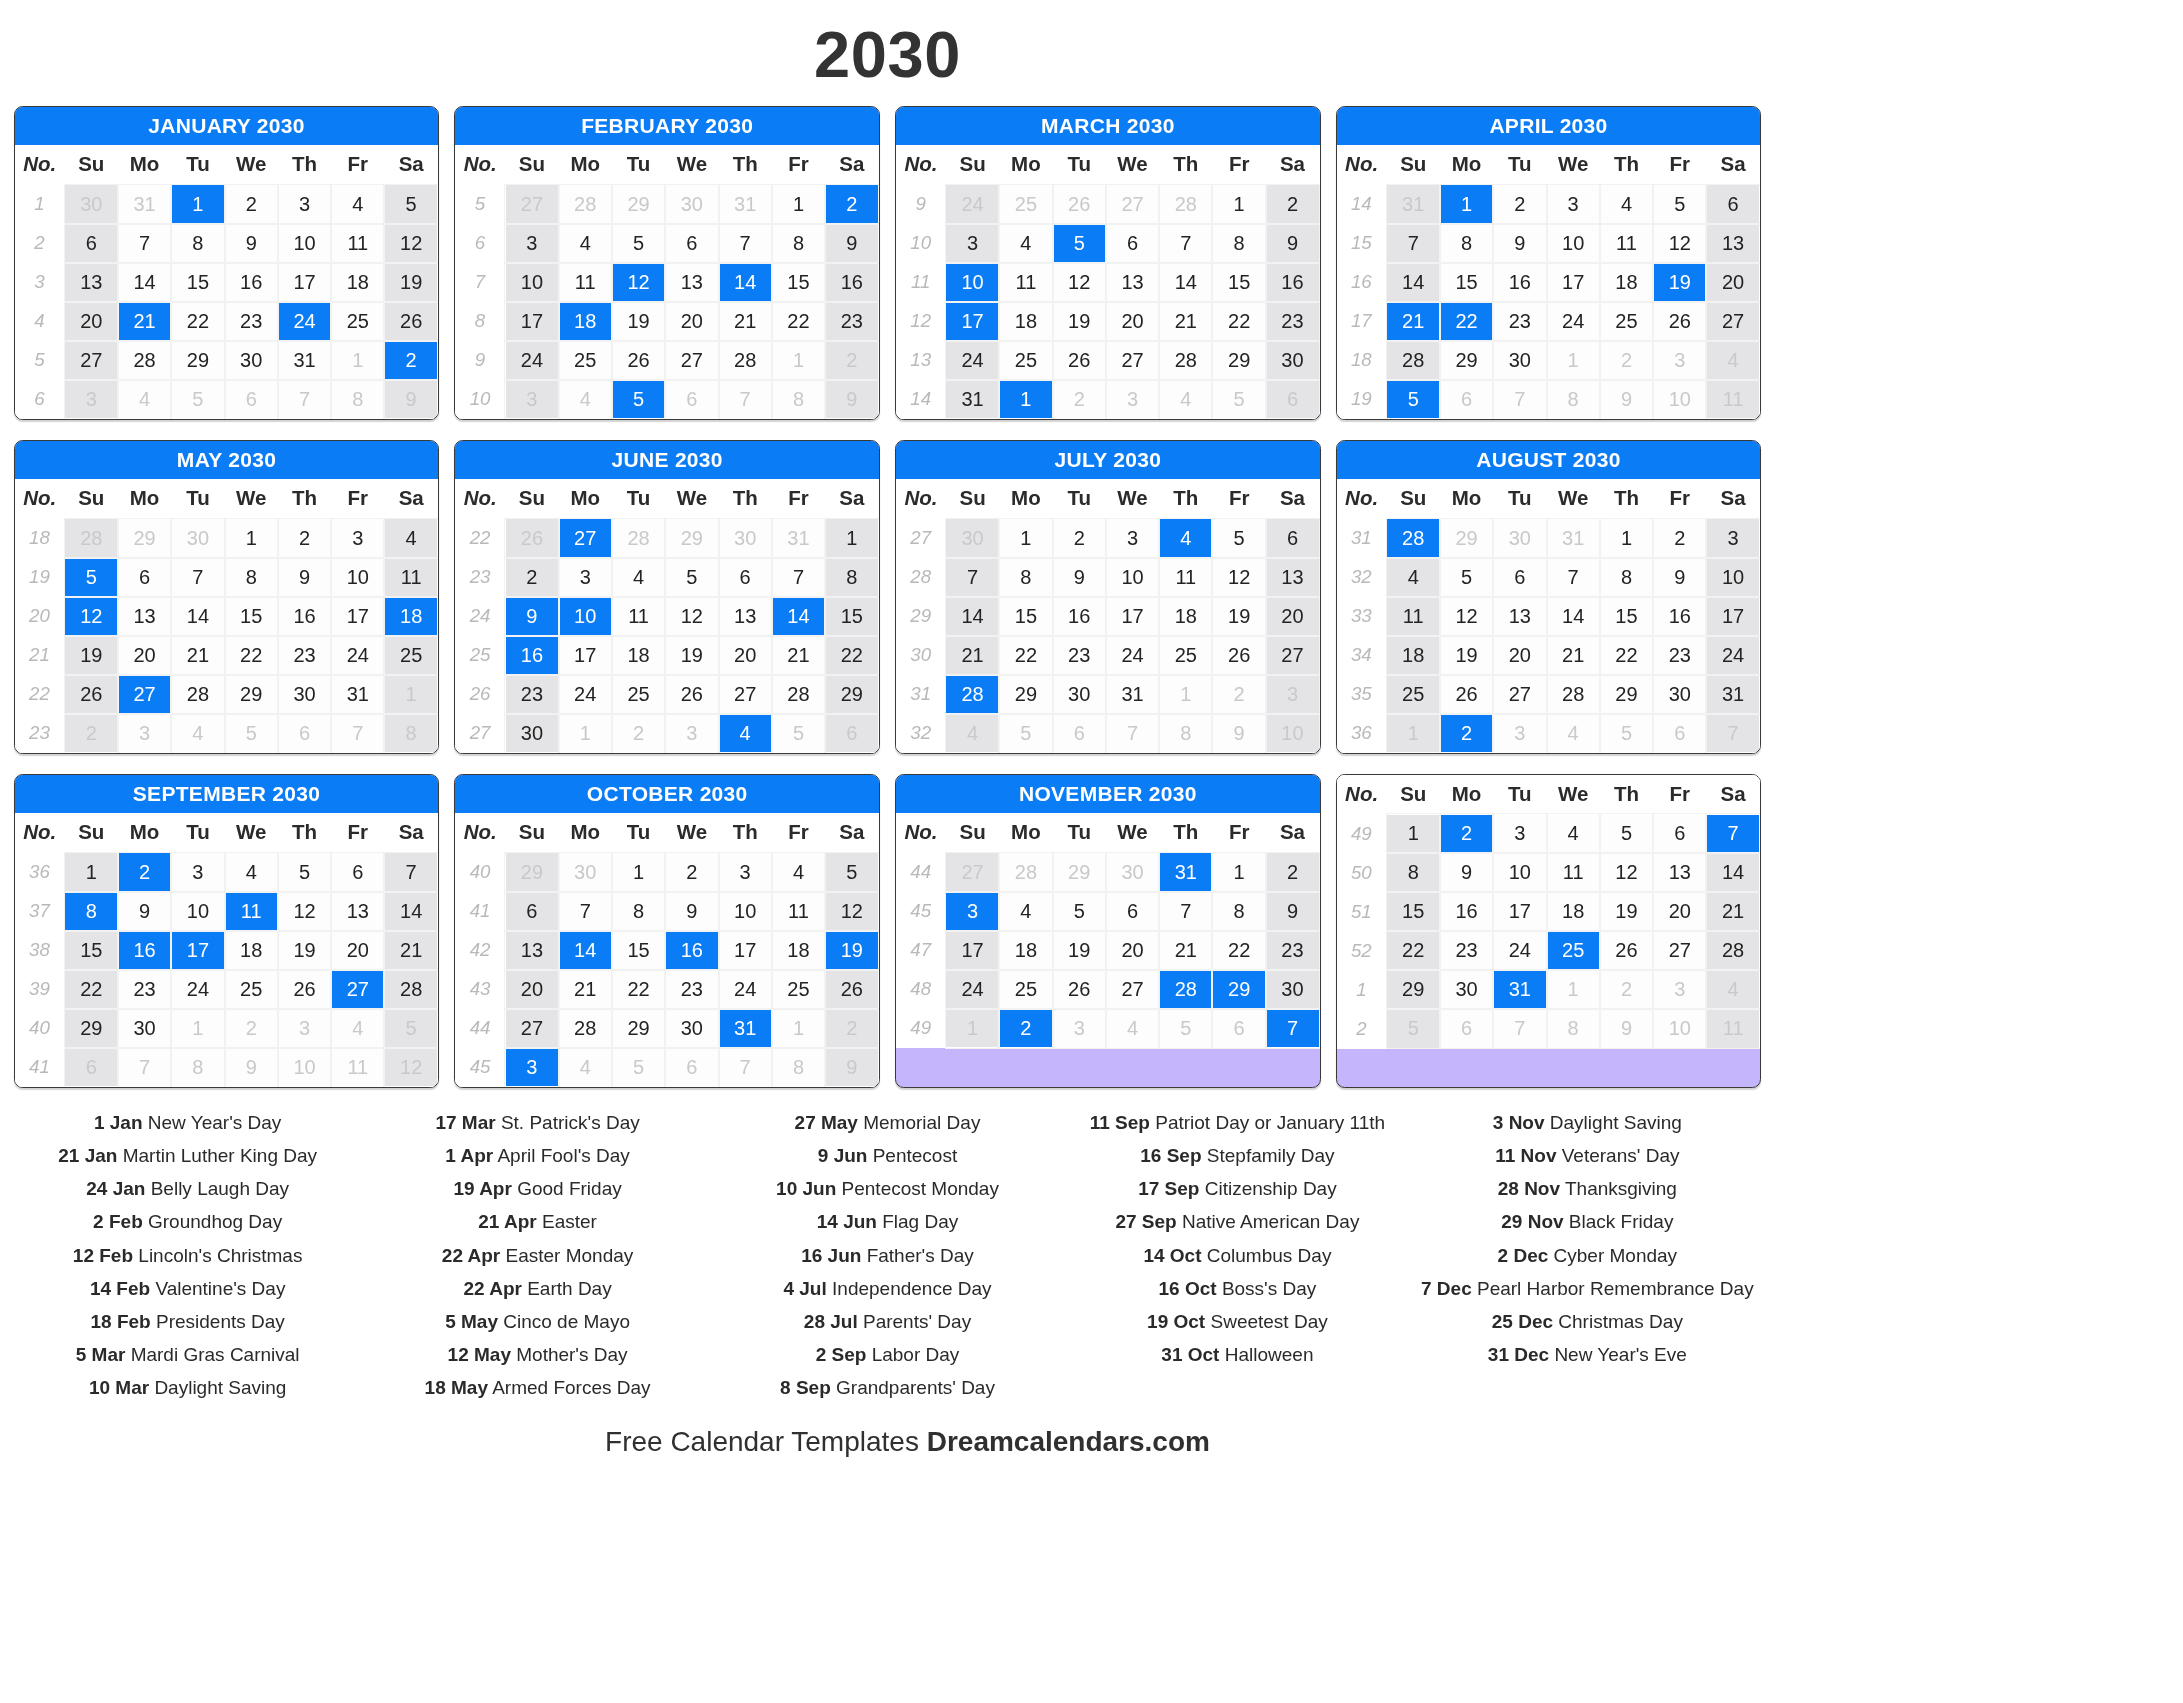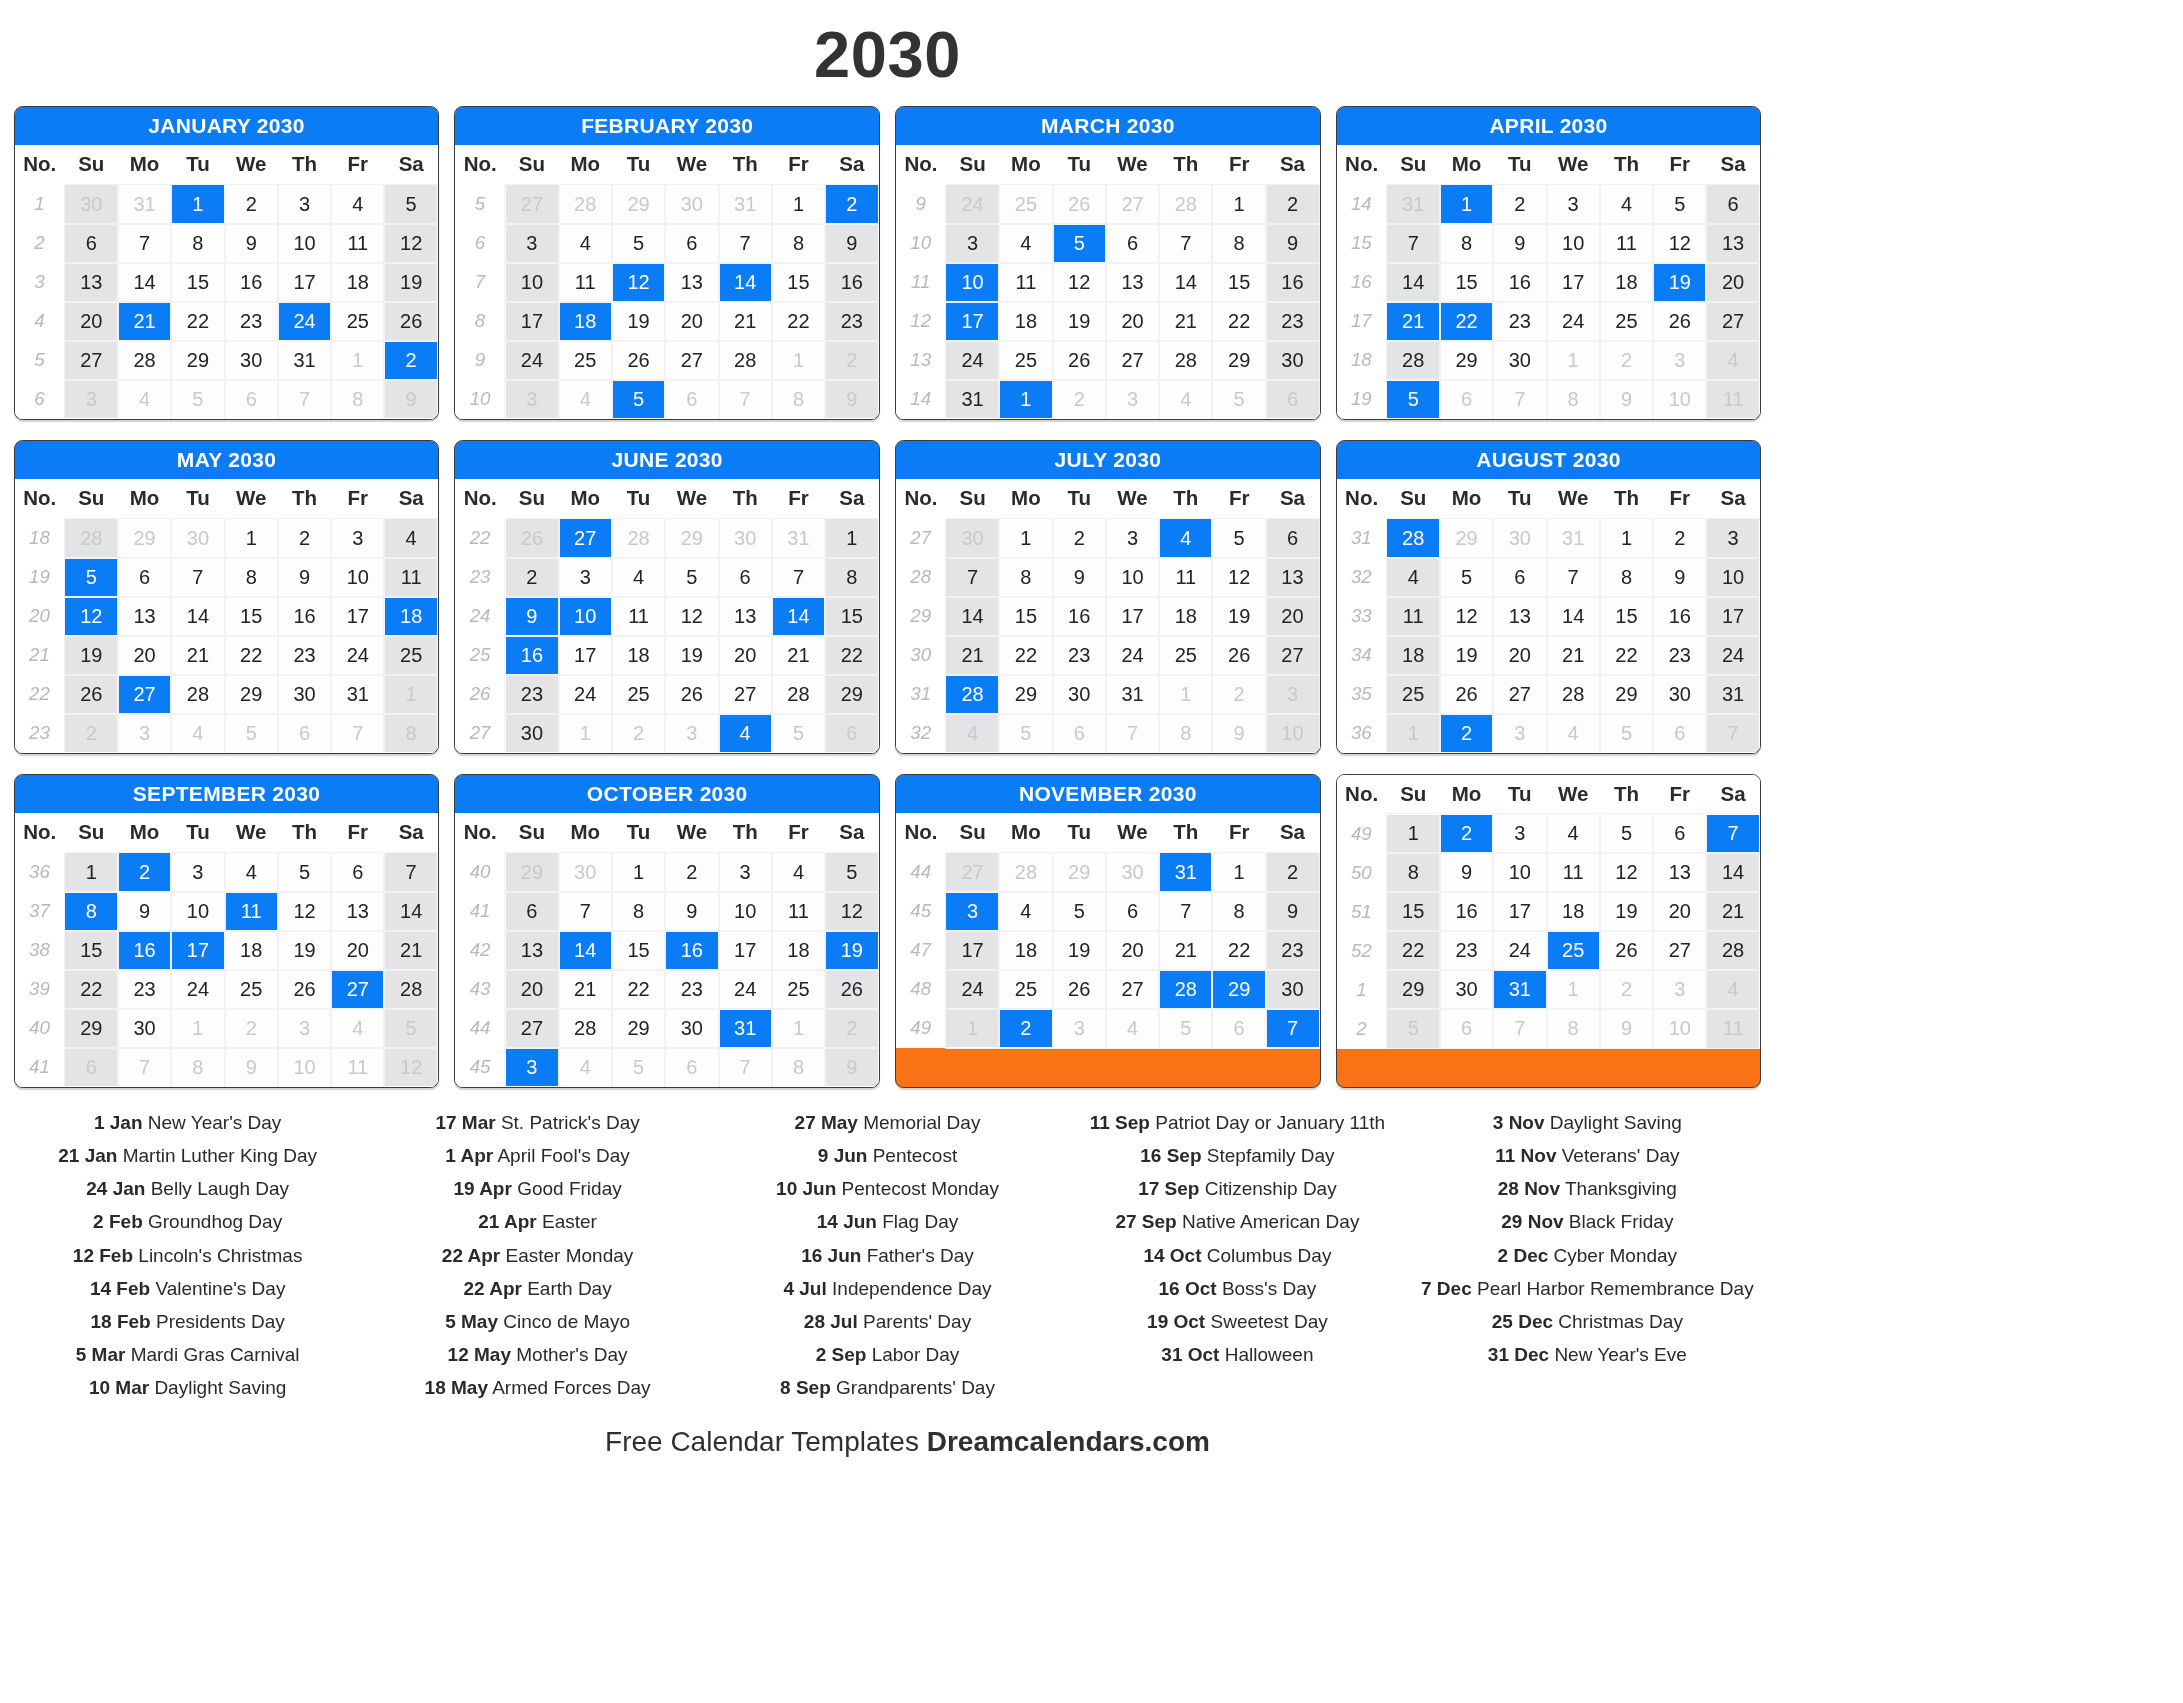--- a/index.html
+++ b/index.html
@@ -27,21 +27,21 @@
 
   
   .months-grid {
     display: grid;
     grid-template-columns: repeat(4, 1fr);
     column-gap: 15px;
     row-gap: 20px;
     padding: 0 13.7px;
   }
   .month-card {
-    background: #f97316;
+    background: #c4b5fd;
     border: 1.2px solid #3a3a3a;
     border-radius: 8.7px;
     overflow: hidden;
     box-shadow: 0 1.2px 1.2px rgba(0,0,0,0.18);
   }
   .month-header {
     background: #0a7cf5;
     color: #ffffff;
     text-align: center;
     font-size: 21px;
@@ -57,21 +57,21 @@
     background: #ffffff;
   }
   table.month-table th {
     font-size: 20.5px;
     font-weight: 700;
     color: #2b2b2b;
     padding: 6.8px 0 8px;
     background: #ffffff;
     text-align: center;
   }
-  table.month-table th.wk-col { width: 11.8%; }
+  table.month-table th.wk-col { width: 11.8%; font-style: italic; }
   table.month-table td {
     text-align: center;
     font-size: 20px;
     font-weight: 400;
     color: #232323;
     height: 39px;
     background: #fdfdfd;
     border: 0.6px solid #ffffff;
     outline: 0.6px solid #f2f2f2;
     outline-offset: -0.6px;

